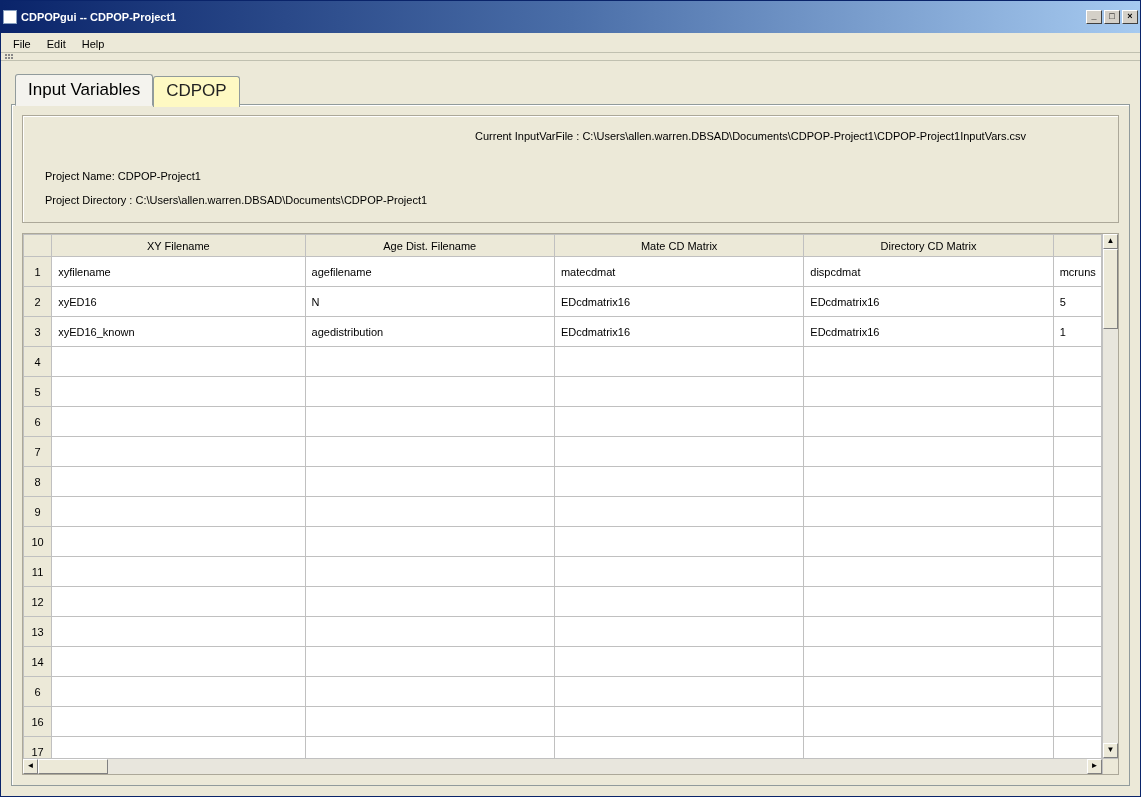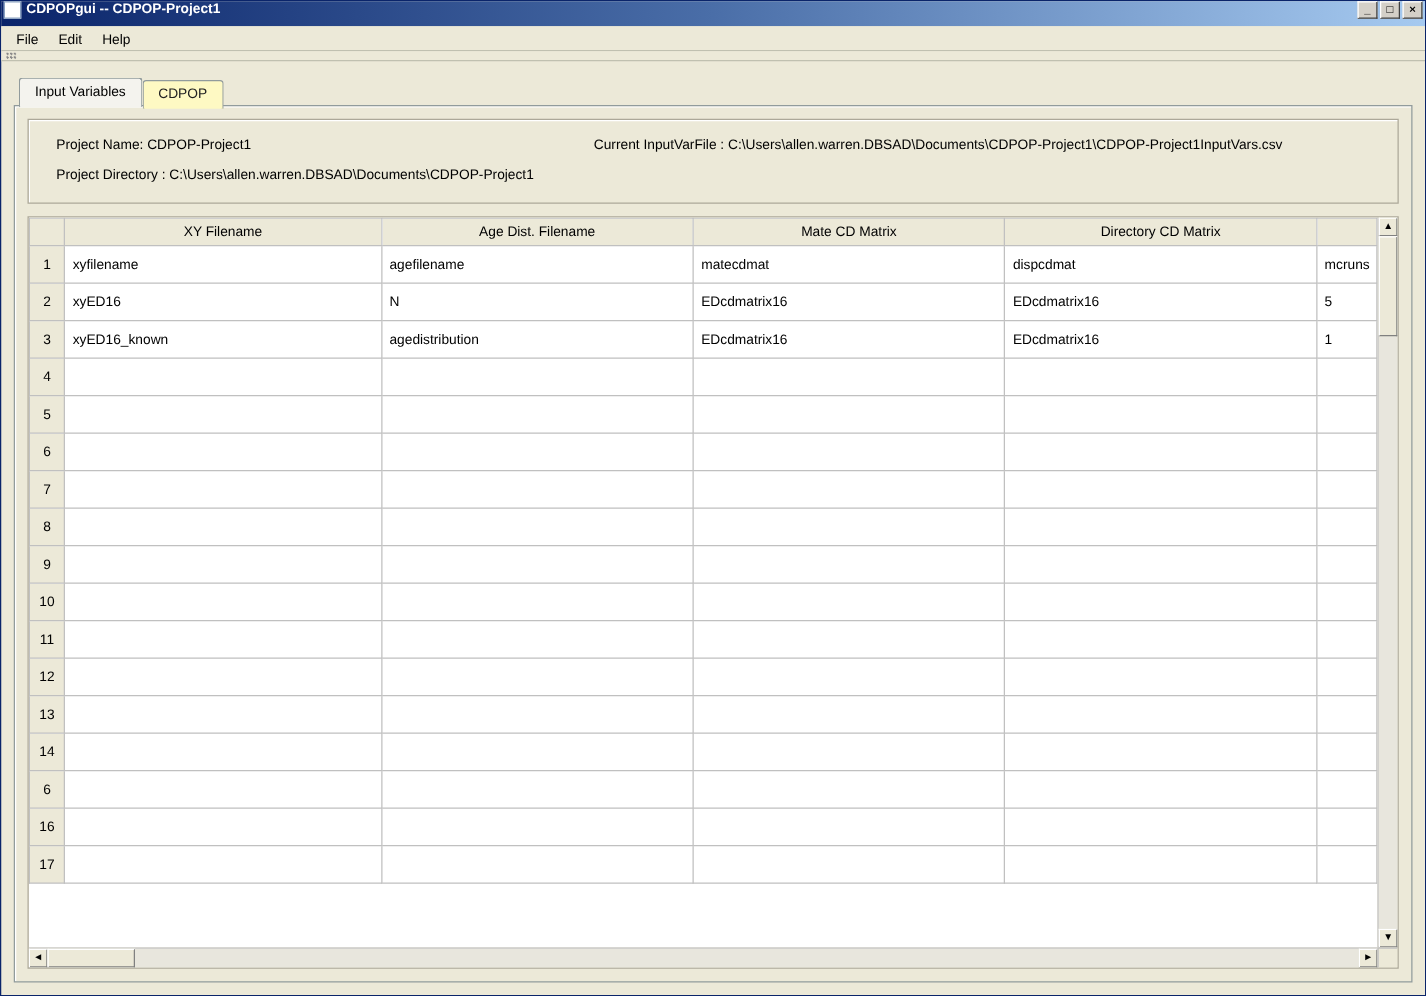--- a/index.html
+++ b/index.html
@@ -14,24 +14,24 @@
   }
   .window {
     width: 1141px;
     height: 797px;
     border: 1px solid #0a246a;
     background: #ece9d8;
     display: flex;
     flex-direction: column;
   }
   .titlebar {
-    height: 20px;
+    height: 32px;
     background: linear-gradient(to right, #0a246a 0%, #4a6ea8 50%, #a6caf0 100%);
     display: flex;
-    align-items: flex-start;
+    align-items: center;
     padding: 0 2px;
     color: #fff;
     font-weight: bold;
   }
   .titlebar-icon {
     width: 14px;
     height: 14px;
     background: #fff;
     border: 1px solid #88a0c0;
     margin-right: 4px;
@@ -88,21 +88,21 @@
   }
   .tab {
     background: #ece9d8;
     border: 1px solid #919b9c;
     border-bottom: none;
     padding: 4px 12px;
     cursor: pointer;
     margin-right: 0px;
     border-top-left-radius: 3px;
     border-top-right-radius: 3px;
-    font-size: 11px;
+    font-size: 17px;
     position: relative;
   }
   .tab.active {
     background: #f4f3ee;
     z-index: 2;
     padding-top: 5px;
     padding-bottom: 5px;
     top: 0;
     border-bottom: 1px solid #f4f3ee;
     margin-bottom: -1px;
@@ -126,21 +126,21 @@
     border: 1px solid #aca899;
     box-shadow: inset 1px 1px 0 #fff;
     background: #ece9d8;
     padding: 10px 22px 12px 22px;
     margin-bottom: 10px;
   }
   .info-row {
     display: flex;
     margin: 4px 0;
   }
-  .info-left { width: 430px; }
+  .info-left { width: 430px; margin-top: 40px; }
   .info-right { flex: 1; }
   .grid-wrap {
     flex: 1;
     border: 1px solid #aca899;
     box-shadow: inset 1px 1px 0 #fff;
     background: #ece9d8;
     position: relative;
     overflow: hidden;
     padding-left: 15px;
   }

